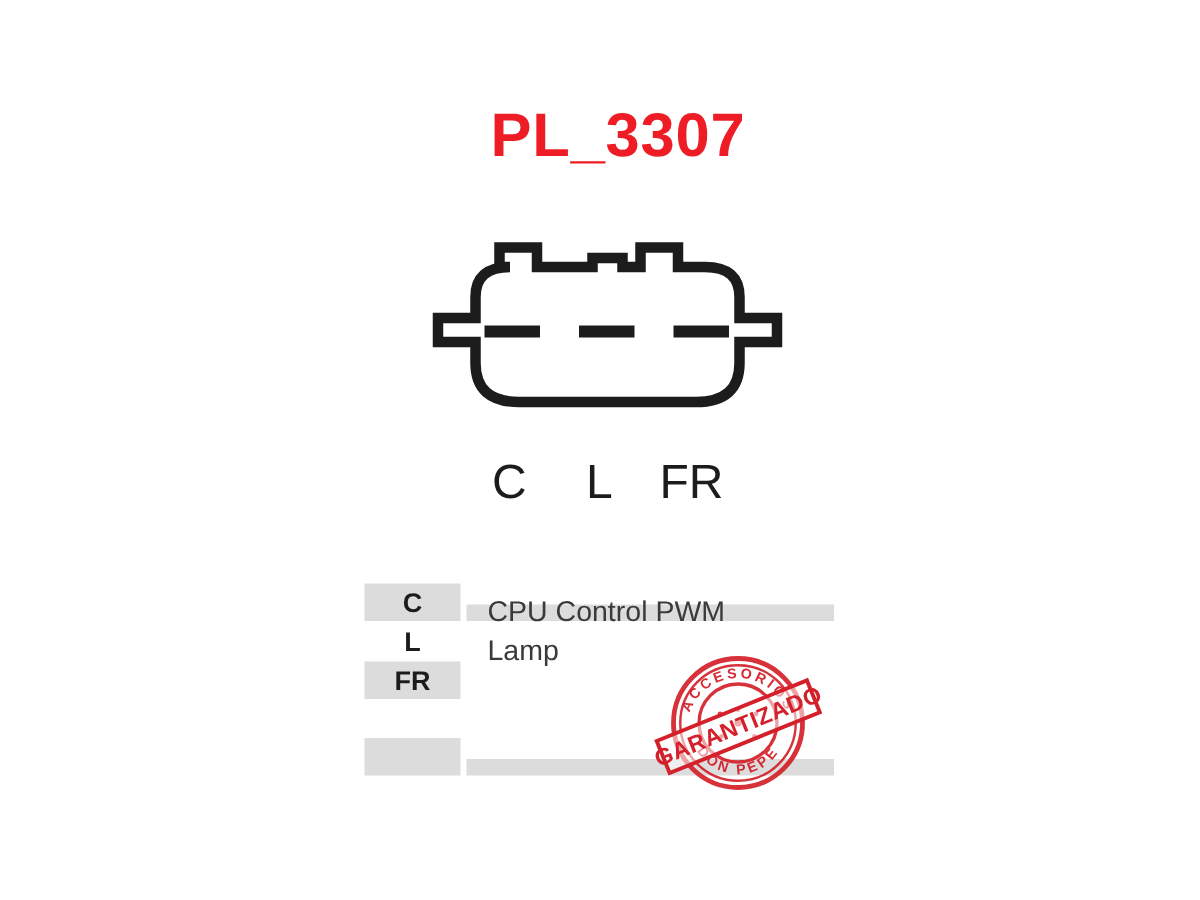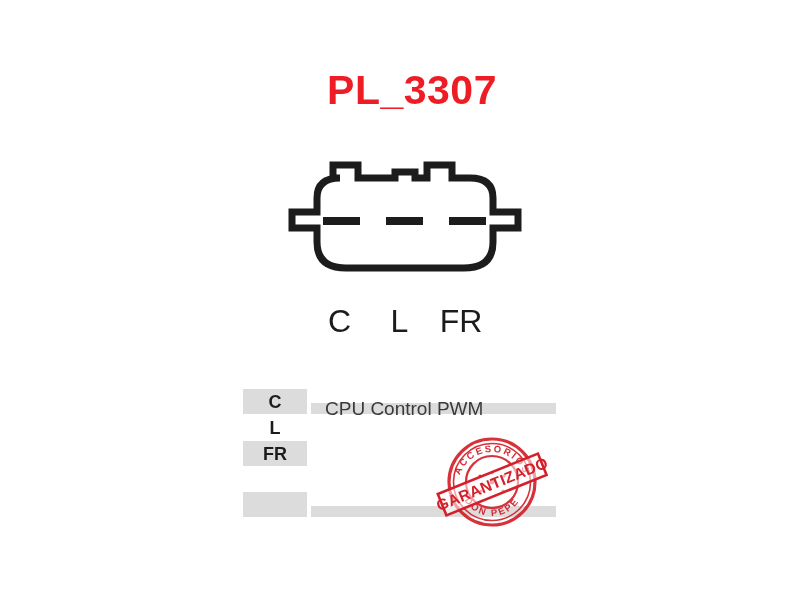--- a/index.html
+++ b/index.html
@@ -194,20 +194,21 @@
 
     <div class="legend-row shaded">
       <div class="legend-key">C</div>
       <div class="legend-gap"></div>
       <div class="legend-desc">CPU Control PWM</div>
     </div>
 
     <div class="legend-row plain">
       <div class="legend-key">L</div>
       <div class="legend-gap"></div>
+      <div class="legend-desc">Lamp</div>
     </div>
 
     <div class="legend-row shaded">
       <div class="legend-key">FR</div>
       <div class="legend-gap"></div>
     </div>
 
     <div class="legend-row spacer-row">
       <div class="legend-key"></div>
       <div class="legend-gap"></div>

